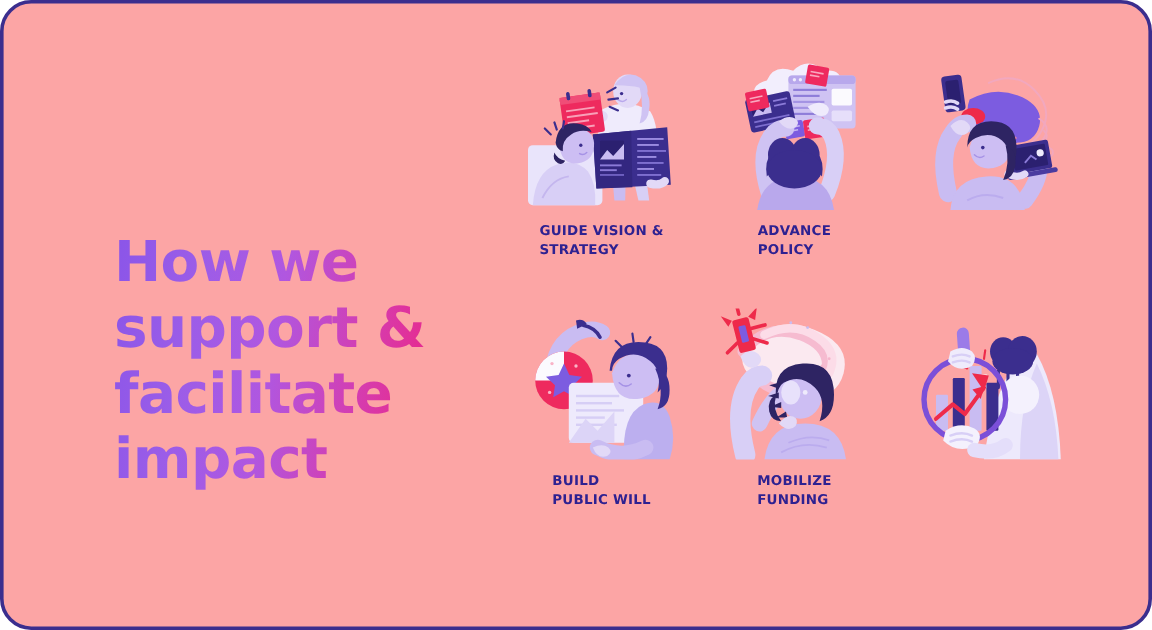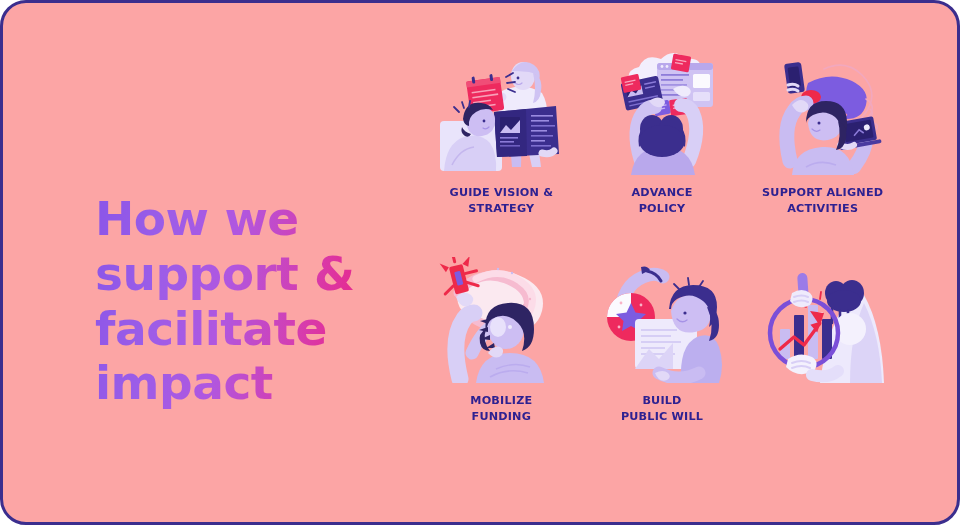--- a/index.html
+++ b/index.html
@@ -66,21 +66,21 @@
   .art {
     width: 130px;
     height: 126px;
     position: relative;
     flex: 0 0 auto;
   }
   .art svg { display: block; width: 130px; height: 126px; }
 
   .card-label {
     margin-top: 10px;
-    text-align: center;
+    text-align: left;
     font-family: "DejaVu Sans", sans-serif;
     font-size: 11.2px;
     font-weight: 700;
     letter-spacing: 0.2px;
     line-height: 1.45;
     color: #2E2191;
     text-transform: uppercase;
     white-space: pre-line;
   }
 </style>
@@ -272,22 +272,64 @@
           <path d="M48 118 q14 -8 30 -2" stroke="#BBACEE" stroke-width="1.6" fill="none"></path>
 
           <path d="M50 74 q4 -18 20 -16 q14 2 14 16 q0 14 -14 17 q-18 3 -20 -17 Z" fill="#CDBEF3"></path>
 
           <path d="M48 74 q0 -22 20 -22 q20 0 21 20 q1 16 -8 20 q5 -16 -4 -24 q-10 -8 -22 -2 q-6 3 -7 8 Z" fill="#2E2463"></path>
           <path d="M80 72 q10 4 8 18 q-2 10 -10 11 q6 -14 2 -29 Z" fill="#2E2463"></path>
           <circle cx="61" cy="74" r="1.5" fill="#3B2E8E"></circle>
           <path d="M54 80 q4 4 8 1" stroke="#A692E6" stroke-width="1.2" fill="none" stroke-linecap="round"></path>
         </svg>
       </div>
-      <div class="card-label">Support aligned
-activities</div>
+    </div>
+
+    <div class="card">
+      <div class="art">
+        <svg viewBox="0 0 130 126" xmlns="http://www.w3.org/2000/svg">
+
+          <path d="M24 52 q4 -28 28 -34 q8 -2 14 2" stroke="#C9BCF2" stroke-width="13" fill="none" stroke-linecap="round"></path>
+
+          <path d="M50 14 q10 2 14 10" stroke="#3B2E8E" stroke-width="3" fill="none" stroke-linecap="round"></path>
+          <path d="M44 10 q6 -2 9 3 l-8 4 Z" fill="#3B2E8E"></path>
+
+          <circle cx="34" cy="60" r="24" fill="#EE2A5E"></circle>
+          <path d="M10 60 a24 24 0 0 1 24 -24 l0 24 Z" fill="#FBFAFE"></path>
+          <path d="M34 46 l4.5 9.5 L49 57 l-7.5 7 L43 74 l-9 -5 l-9 5 l1.5 -10 L19 57 l10.5 -1.5 Z" fill="#7C5CE0"></path>
+          <circle cx="24" cy="46" r="1.4" fill="#F9B3C7"></circle>
+          <circle cx="44" cy="48" r="1.4" fill="#F9B3C7"></circle>
+          <circle cx="22" cy="70" r="1.4" fill="#F9B3C7"></circle>
+          <circle cx="46" cy="70" r="1.4" fill="#F9B3C7"></circle>
+
+          <rect x="38" y="62" width="62" height="50" rx="4" fill="#EEEAFC"></rect>
+          <rect x="44" y="72" width="36" height="2" fill="#D6CEF5"></rect>
+          <rect x="44" y="78" width="30" height="2" fill="#D6CEF5"></rect>
+          <rect x="44" y="84" width="40" height="2" fill="#D6CEF5"></rect>
+          <rect x="44" y="90" width="24" height="2" fill="#D6CEF5"></rect>
+          <rect x="44" y="96" width="34" height="2" fill="#D6CEF5"></rect>
+          <path d="M38 112 l14 -20 l10 10 l14 -16 v26 Z" fill="#DCD4F7"></path>
+
+          <path d="M84 126 q-2 -38 16 -46 q16 -6 22 10 q6 18 0 36 Z" fill="#BCAFEF"></path>
+
+          <path d="M62 116 q20 10 40 0" stroke="#C9BCF2" stroke-width="13" fill="none" stroke-linecap="round"></path>
+          <path d="M58 116 q8 -4 13 0 q4 4 -1 7 q-8 3 -12 -7 Z" fill="#E2D9F7"></path>
+
+          <path d="M74 54 q6 -18 24 -16 q16 2 16 18 q0 16 -16 19 q-22 4 -24 -21 Z" fill="#CDBEF3"></path>
+
+          <path d="M72 52 q2 -24 24 -24 q24 0 24 22 q0 14 -8 20 q4 -18 -6 -26 q-12 -10 -26 -2 q-6 4 -6 10 Z" fill="#3B2E8E"></path>
+          <path d="M110 50 q12 2 12 18 q0 14 -10 16 q6 -16 -2 -34 Z" fill="#3B2E8E"></path>
+          <circle cx="88" cy="56" r="1.6" fill="#3B2E8E"></circle>
+          <path d="M80 62 q5 5 10 1" stroke="#A692E6" stroke-width="1.3" fill="none" stroke-linecap="round"></path>
+
+          <path d="M82 32 l-5 -5 M92 28 l-1 -7 M102 30 l4 -6" stroke="#3B2E8E" stroke-width="1.8" stroke-linecap="round"></path>
+        </svg>
+      </div>
+      <div class="card-label">Build
+public will</div>
     </div>
 
     <div class="card">
       <div class="art">
         <svg viewBox="0 0 130 126" xmlns="http://www.w3.org/2000/svg">
 
           <path d="M28 26 q24 -20 54 -8 q30 12 24 36 q-6 22 -32 20 q-26 -2 -44 -16 q-16 -14 -2 -32 Z" fill="#FBE9F0"></path>
 
           <path d="M22 36 q20 -24 48 -14 q26 10 22 30 q-4 18 -26 18 q-22 0 -34 -14" stroke="#F6BBD0" stroke-width="9" fill="none" stroke-linecap="round"></path>
           <path d="M40 22 q24 -12 44 2 q18 12 10 30" stroke="#FCDCE8" stroke-width="7" fill="none" stroke-linecap="round"></path>
@@ -334,64 +376,20 @@
         </svg>
       </div>
       <div class="card-label">Mobilize
 funding</div>
     </div>
 
     <div class="card">
       <div class="art">
         <svg viewBox="0 0 130 126" xmlns="http://www.w3.org/2000/svg">
 
-          <path d="M24 52 q4 -28 28 -34 q8 -2 14 2" stroke="#C9BCF2" stroke-width="13" fill="none" stroke-linecap="round"></path>
-
-          <path d="M50 14 q10 2 14 10" stroke="#3B2E8E" stroke-width="3" fill="none" stroke-linecap="round"></path>
-          <path d="M44 10 q6 -2 9 3 l-8 4 Z" fill="#3B2E8E"></path>
-
-          <circle cx="34" cy="60" r="24" fill="#EE2A5E"></circle>
-          <path d="M10 60 a24 24 0 0 1 24 -24 l0 24 Z" fill="#FBFAFE"></path>
-          <path d="M34 46 l4.5 9.5 L49 57 l-7.5 7 L43 74 l-9 -5 l-9 5 l1.5 -10 L19 57 l10.5 -1.5 Z" fill="#7C5CE0"></path>
-          <circle cx="24" cy="46" r="1.4" fill="#F9B3C7"></circle>
-          <circle cx="44" cy="48" r="1.4" fill="#F9B3C7"></circle>
-          <circle cx="22" cy="70" r="1.4" fill="#F9B3C7"></circle>
-          <circle cx="46" cy="70" r="1.4" fill="#F9B3C7"></circle>
-
-          <rect x="38" y="62" width="62" height="50" rx="4" fill="#EEEAFC"></rect>
-          <rect x="44" y="72" width="36" height="2" fill="#D6CEF5"></rect>
-          <rect x="44" y="78" width="30" height="2" fill="#D6CEF5"></rect>
-          <rect x="44" y="84" width="40" height="2" fill="#D6CEF5"></rect>
-          <rect x="44" y="90" width="24" height="2" fill="#D6CEF5"></rect>
-          <rect x="44" y="96" width="34" height="2" fill="#D6CEF5"></rect>
-          <path d="M38 112 l14 -20 l10 10 l14 -16 v26 Z" fill="#DCD4F7"></path>
-
-          <path d="M84 126 q-2 -38 16 -46 q16 -6 22 10 q6 18 0 36 Z" fill="#BCAFEF"></path>
-
-          <path d="M62 116 q20 10 40 0" stroke="#C9BCF2" stroke-width="13" fill="none" stroke-linecap="round"></path>
-          <path d="M58 116 q8 -4 13 0 q4 4 -1 7 q-8 3 -12 -7 Z" fill="#E2D9F7"></path>
-
-          <path d="M74 54 q6 -18 24 -16 q16 2 16 18 q0 16 -16 19 q-22 4 -24 -21 Z" fill="#CDBEF3"></path>
-
-          <path d="M72 52 q2 -24 24 -24 q24 0 24 22 q0 14 -8 20 q4 -18 -6 -26 q-12 -10 -26 -2 q-6 4 -6 10 Z" fill="#3B2E8E"></path>
-          <path d="M110 50 q12 2 12 18 q0 14 -10 16 q6 -16 -2 -34 Z" fill="#3B2E8E"></path>
-          <circle cx="88" cy="56" r="1.6" fill="#3B2E8E"></circle>
-          <path d="M80 62 q5 5 10 1" stroke="#A692E6" stroke-width="1.3" fill="none" stroke-linecap="round"></path>
-
-          <path d="M82 32 l-5 -5 M92 28 l-1 -7 M102 30 l4 -6" stroke="#3B2E8E" stroke-width="1.8" stroke-linecap="round"></path>
-        </svg>
-      </div>
-      <div class="card-label">Build
-public will</div>
-    </div>
-
-    <div class="card">
-      <div class="art">
-        <svg viewBox="0 0 130 126" xmlns="http://www.w3.org/2000/svg">
-
           <path d="M62 126 q8 -62 32 -88 q6 -6 12 0 q18 32 20 88 Z" fill="#EDE9FC"></path>
           <path d="M92 126 q0 -48 14 -80 q16 32 18 80 Z" fill="#DCD4F7"></path>
 
           <ellipse cx="78" cy="36" rx="11" ry="12" fill="#3B2E8E"></ellipse>
           <ellipse cx="94" cy="36" rx="12" ry="13" fill="#3B2E8E"></ellipse>
           <ellipse cx="86" cy="44" rx="17" ry="11" fill="#3B2E8E"></ellipse>
 
           <path d="M74 52 l0 14 M82 54 l0 18 M90 54 l0 12" stroke="#3B2E8E" stroke-width="2.6" stroke-linecap="round"></path>
 
           <circle cx="92" cy="72" r="16" fill="#F4F1FD"></circle>

